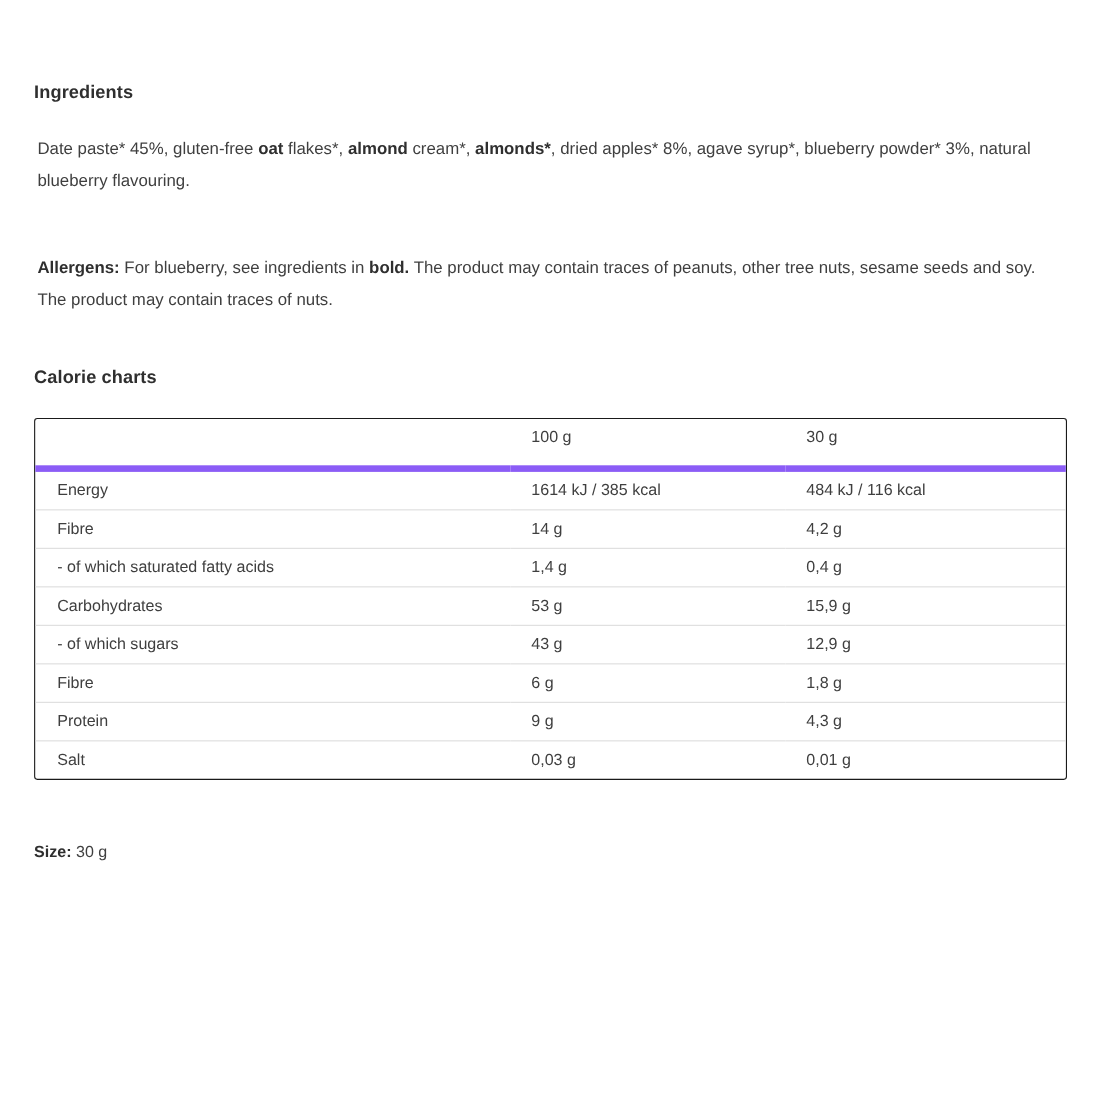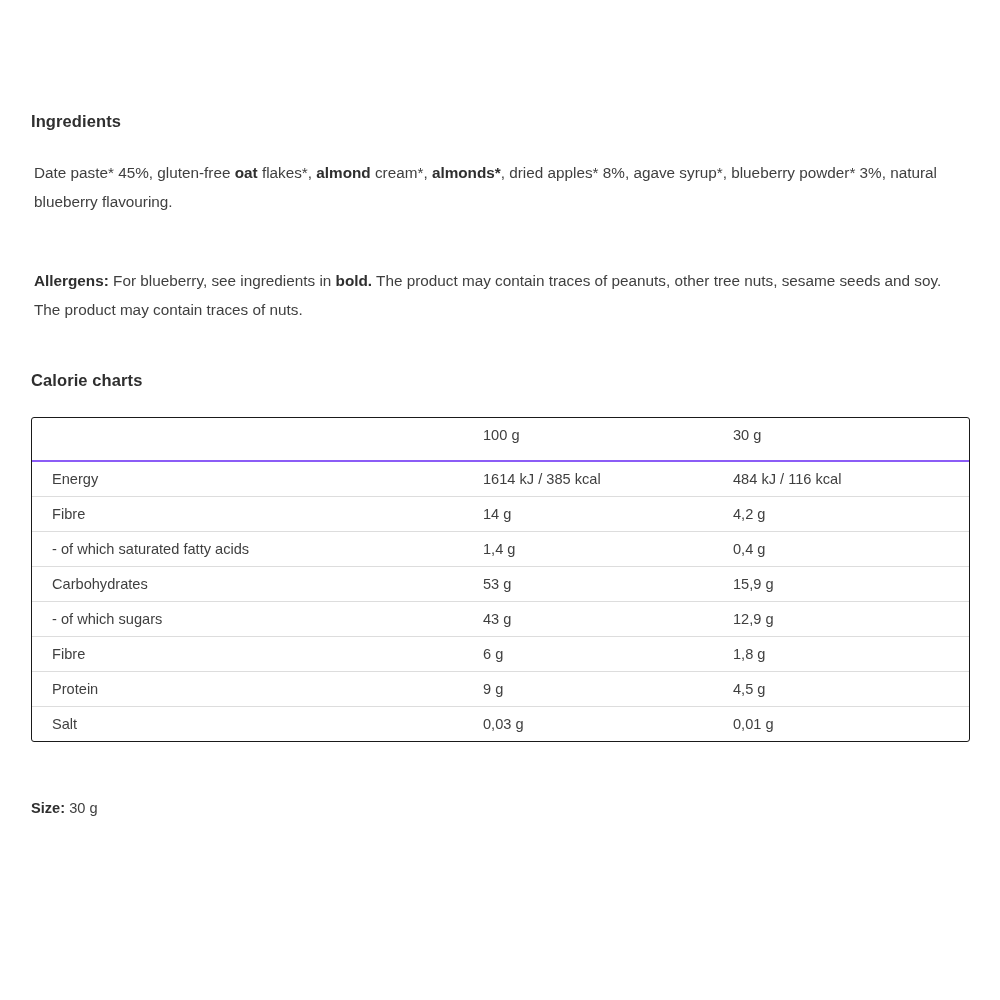--- a/index.html
+++ b/index.html
@@ -12,21 +12,21 @@
     height: 1000px;
     font-family: "Liberation Sans", sans-serif;
     color: #3c3c3c;
     -webkit-font-smoothing: antialiased;
   }
   .page {
     position: relative;
     width: 1000px;
     height: 1000px;
     box-sizing: border-box;
-    padding: 112px 30px 0 31px;
+    padding: 75px 30px 0 31px;
   }
   h2.section-heading {
     font-size: 16.5px;
     font-weight: bold;
     color: #2f2f2f;
     margin: 0 0 27px 0;
     letter-spacing: 0.1px;
   }
   p.body-text {
     font-size: 15.3px;
@@ -69,21 +69,21 @@
   table.calorie-table col.c2 { width: 255px; }
 
   thead th {
     font-weight: bold;
     color: #2f2f2f;
     font-size: 14.6px;
     height: 56px;
     vertical-align: bottom;
     padding-bottom: 8px !important;
   }
-  thead tr { border-bottom: 2px solid #8b5cf6; }
+  thead tr { border-bottom: 6px solid #8b5cf6; }
   tbody tr { border-bottom: 1px solid #dddddd; }
   tbody tr:last-child { border-bottom: none; }
   tbody td { height: 34px; }
   .cell-pad-label { padding-left: 20px !important; }
   .cell-pad-a { padding-left: 19px !important; }
   .cell-pad-b { padding-left: 19px !important; }
   thead th.h-label { padding-left: 20px !important; }
   thead th.h-a { padding-left: 19px !important; }
   thead th.h-b { padding-left: 19px !important; }
 
@@ -155,21 +155,21 @@
             <td class="cell-pad-b">12,9 g</td>
           </tr>
           <tr>
             <td class="cell-pad-label">Fibre</td>
             <td class="cell-pad-a">6 g</td>
             <td class="cell-pad-b">1,8 g</td>
           </tr>
           <tr>
             <td class="cell-pad-label">Protein</td>
             <td class="cell-pad-a">9 g</td>
-            <td class="cell-pad-b">4,5 g</td>
+            <td class="cell-pad-b">4,3 g</td>
           </tr>
           <tr>
             <td class="cell-pad-label">Salt</td>
             <td class="cell-pad-a">0,03 g</td>
             <td class="cell-pad-b">0,01 g</td>
           </tr>
         </tbody>
     </table>
   </div>
 

